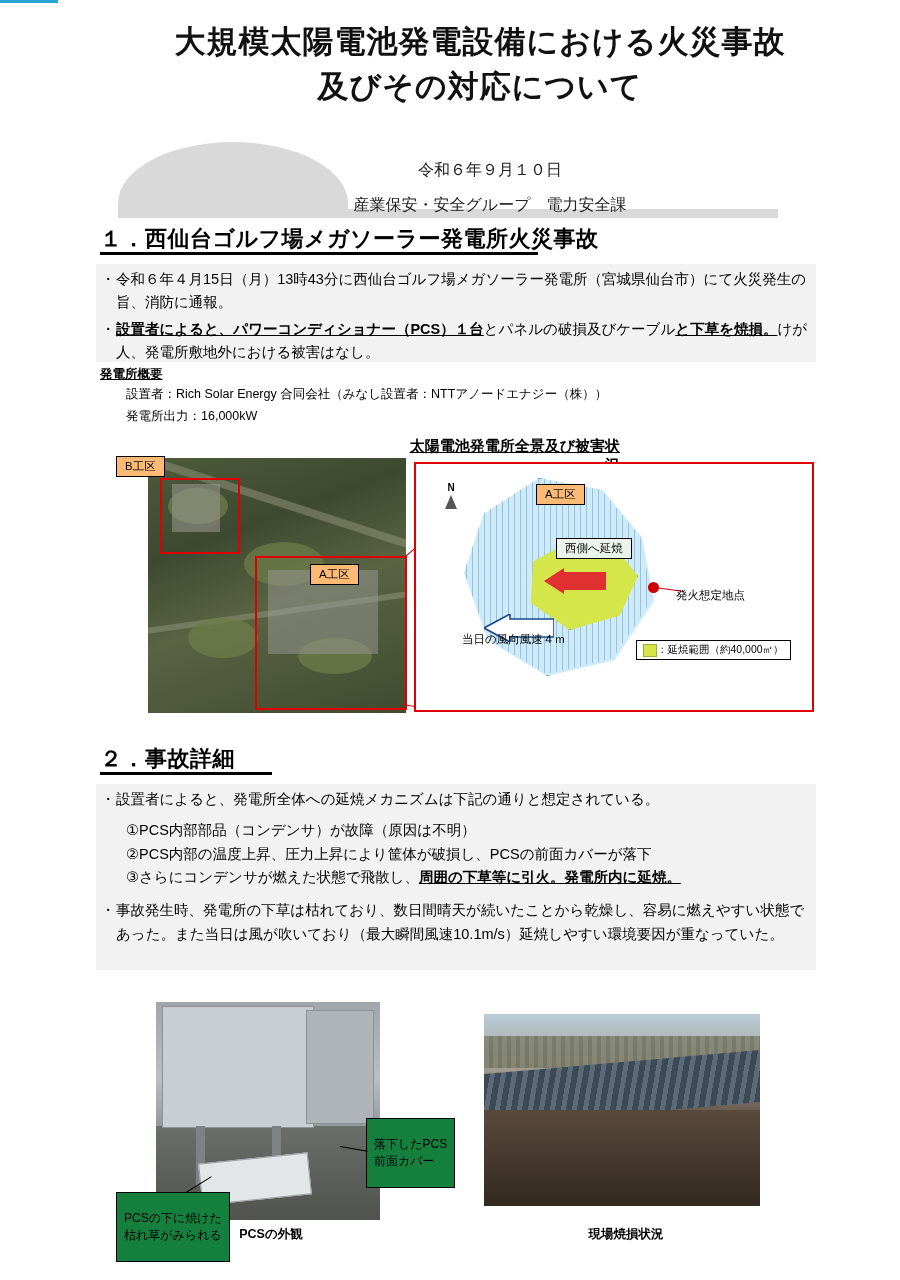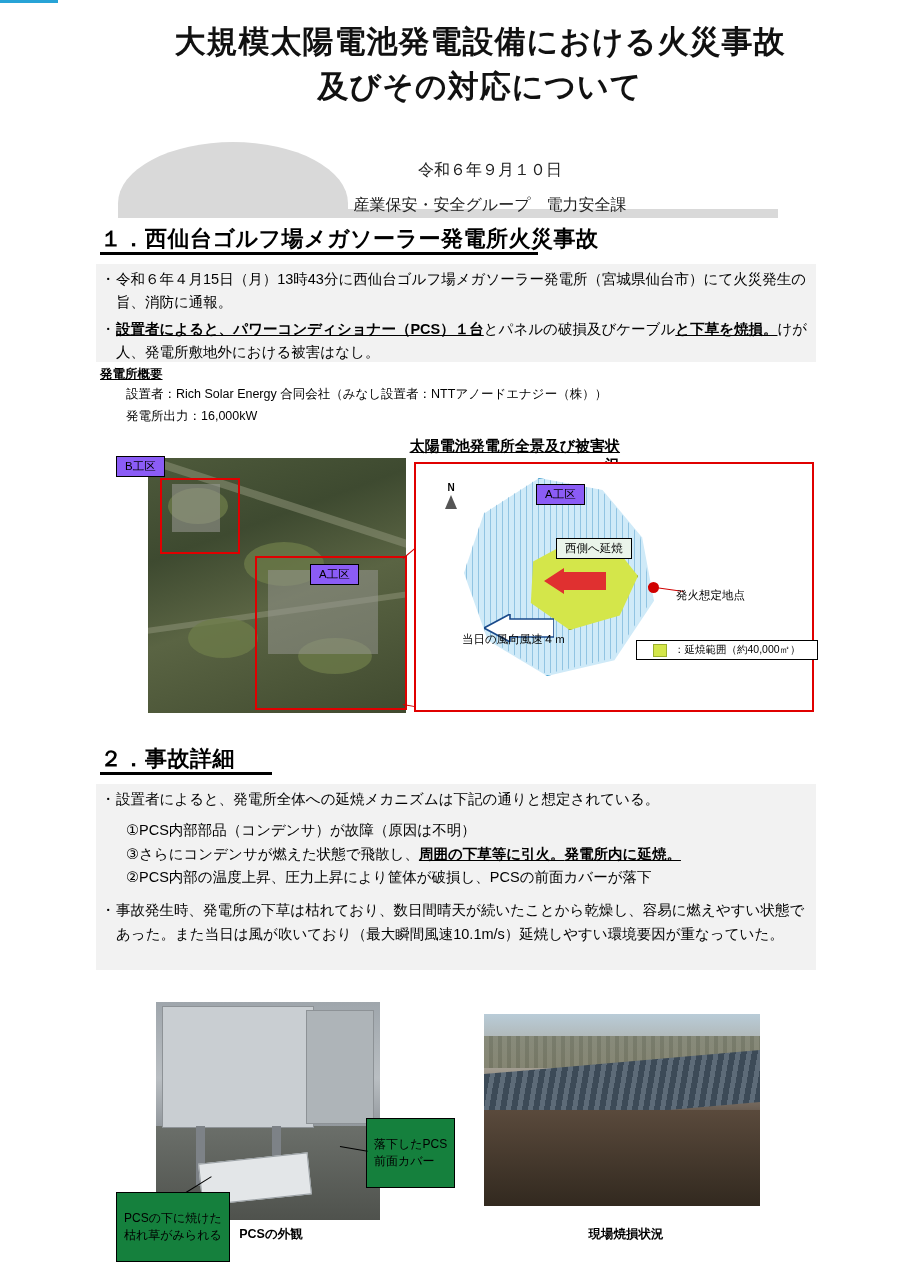--- a/index.html
+++ b/index.html
@@ -88,21 +88,21 @@
     position:absolute;background:#8d9177;opacity:.55;
   }
   .sat .fair{
     position:absolute;background:#6e7c4a;opacity:.75;border-radius:50%;
   }
   .sat .bldg{position:absolute;background:#9a9a96;opacity:.8;}
   .red-box{position:absolute;border:2px solid #e00000;}
   .rb-b{left:160px;top:478px;width:76px;height:72px;}
   .rb-a{left:255px;top:556px;width:148px;height:150px;}
   .lbl-box{
-    position:absolute;background:#8b5cf6;border:1px solid #000;
+    position:absolute;background:#fdba74;border:1px solid #000;
     font-size:11.5px;padding:2px 8px;white-space:nowrap;
   }
   .lbl-b{left:116px;top:456px;}
   .lbl-a1{left:310px;top:564px;}
 
   
   .schem{
     position:absolute;left:414px;top:462px;width:396px;height:246px;
     border:2px solid #e00000;background:#fff;
   }
@@ -144,21 +144,21 @@
   .lbl-a2{left:536px;top:484px;}
   .lbl-west{left:556px;top:538px;background:#eaf4ea;}
   .lbl-wind{
     position:absolute;left:462px;top:632px;font-size:11.5px;white-space:nowrap;
   }
   .lbl-fire{
     position:absolute;left:676px;top:588px;font-size:11.5px;white-space:nowrap;
   }
   .legend{
     position:absolute;left:636px;top:640px;border:1px solid #000;background:#fff;
-    font-size:10.5px;padding:2px 16px;white-space:nowrap;display:flex;align-items:center;gap:7px;
+    font-size:10.5px;padding:2px 6px;white-space:nowrap;display:flex;align-items:center;gap:0;
   }
   .legend .sw{width:12px;height:11px;background:#d4e64a;border:1px solid #9bb02c;display:inline-block;}
   .note-sm{
     position:absolute;left:456px;top:672px;font-size:11px;line-height:1.5;
   }
 
   
   .sec2{left:100px;top:744px;}
   .sec2-ul{left:100px;top:772px;width:172px;}
 
@@ -315,22 +315,22 @@
   <div class="sec-underline sec2-ul"></div>
 
   <div class="block-grey b2"></div>
   <div class="bullets2">
     <div class="bul">
       <span class="dot">・</span>
       <span class="txt">設置者によると、発電所全体への延焼メカニズムは下記の通りと想定されている。</span>
     </div>
     <div class="indent">
       <div>①PCS内部部品（コンデンサ）が故障（原因は不明）</div>
+      <div>②PCS内部の温度上昇、圧力上昇により筐体が破損し、PCSの前面カバーが落下</div>
       <div><span>③さらにコンデンサが燃えた状態で飛散し、</span><u class="b">周囲の下草等に引火。</u><u class="b">発電所内に延焼。</u></div>
-      <div>②PCS内部の温度上昇、圧力上昇により筐体が破損し、PCSの前面カバーが落下</div>
     </div>
     <div class="bul">
       <span class="dot">・</span>
       <span class="txt">事故発生時、発電所の下草は枯れており、数日間晴天が続いたことから乾燥し、容易に燃えやすい状態であった。また当日は風が吹いており（最大瞬間風速10.1m/s）延焼しやすい環境要因が重なっていた。</span>
     </div>
   </div>
 
   <div class="photo-pcs">
     <div class="ground"></div>
     <div class="cab"></div>

